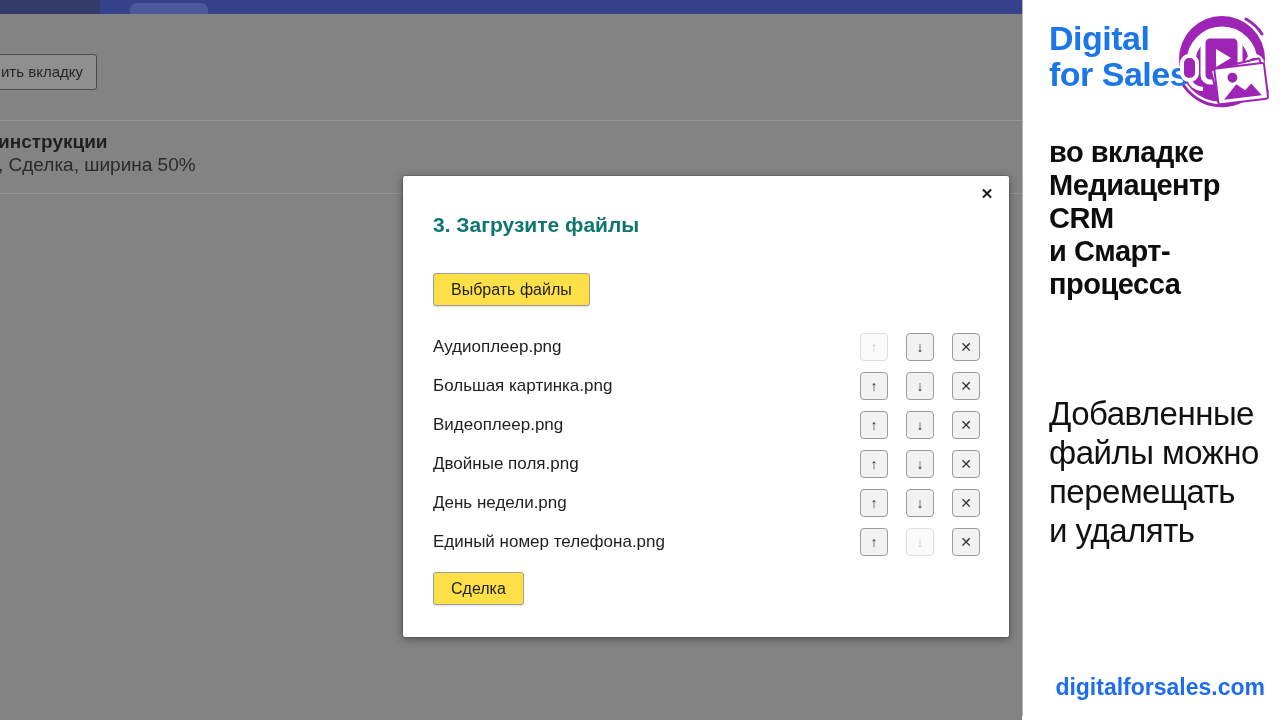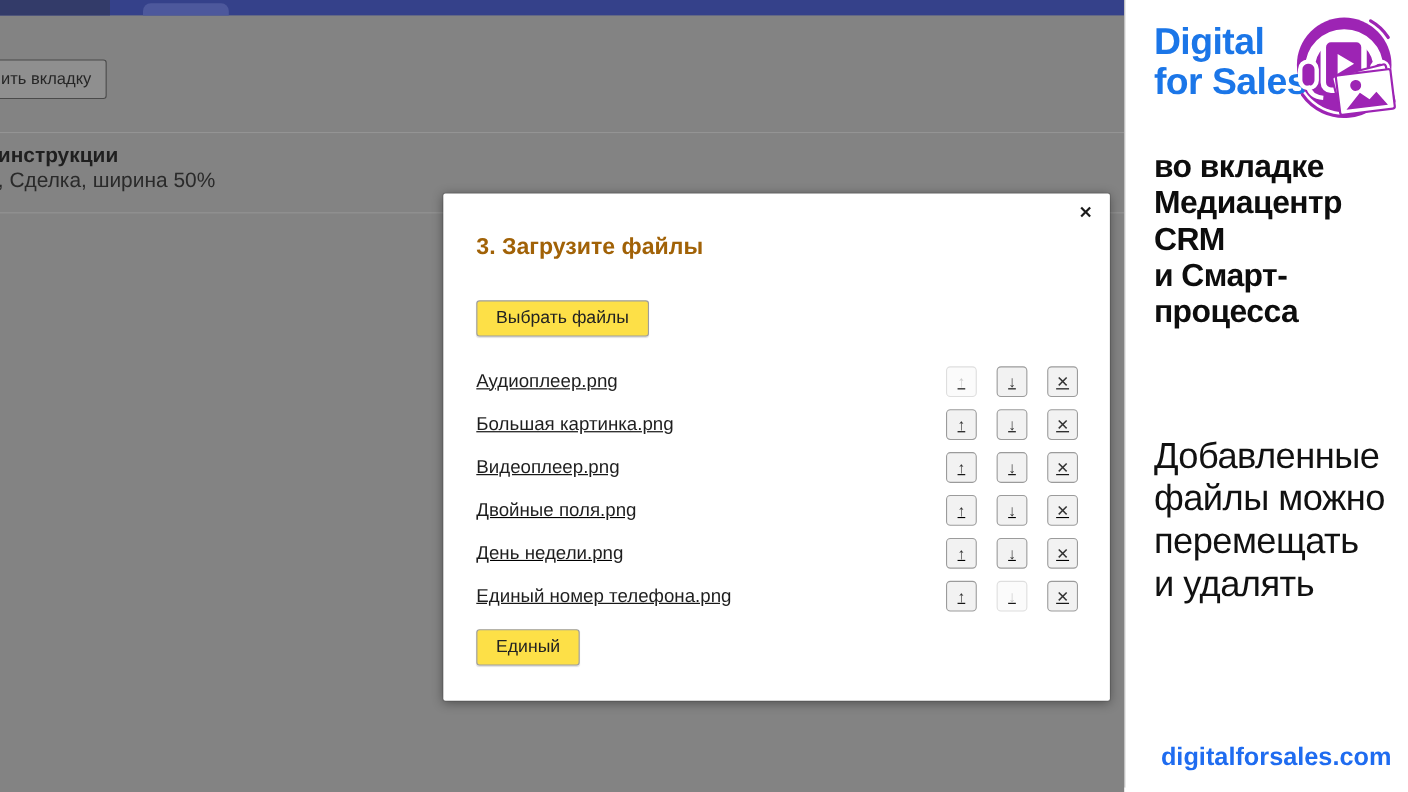--- a/index.html
+++ b/index.html
@@ -31,32 +31,32 @@
   .dialog {
     position:absolute; left:403px; top:176px; width:606px; height:461px;
     background:#ffffff; border-radius:2px;
     box-shadow:0 2px 10px rgba(0,0,0,0.4), 0 0 0 1px rgba(0,0,0,0.12);
   }
   .dialog-close {
     position:absolute; top:8px; right:12px; width:20px; height:20px;
     background:none; border:none; font-size:15px; font-weight:bold; color:#1a1a1a;
     cursor:pointer; line-height:20px; text-align:center; font-family:"Liberation Sans",sans-serif;
   }
-  .dialog-title { position:absolute; left:30px; top:37px; font-size:21px; font-weight:bold; color:#a16207; }
+  .dialog-title { position:absolute; left:30px; top:37px; font-size:21px; font-weight:bold; color:#0f766e; }
 
   .btn {
     display:inline-block; background:#fde047; border:1px solid #9e9e9e; border-radius:3px;
     color:#222; font-size:16px; font-family:"Liberation Sans",sans-serif;
     height:33px; padding:0 17px; cursor:pointer; box-shadow:0 1px 1px rgba(0,0,0,0.12);
   }
   .btn-choose { position:absolute; left:30px; top:97px; }
   .btn-next { position:absolute; left:30px; top:396px; }
 
   .file-list { position:absolute; left:30px; top:151px; right:29px; }
-  .file-row { display:flex; align-items:center; height:39px;text-decoration:underline; }
+  .file-row { display:flex; align-items:center; height:39px; }
   .file-name { flex:1 1 auto; font-size:17px; color:#1e1e1e; }
   .row-actions { flex:0 0 auto; display:flex; }
   .sq-btn {
     width:28px; height:28px; margin-left:18px;
     background:#f2f2f2; border:1px solid #9b9b9b; border-radius:4px;
     color:#333; font-size:14px; line-height:26px; text-align:center; cursor:pointer;
     font-family:"Liberation Sans",sans-serif; padding:0;
   }
   .sq-btn.disabled { border-color:#dedede; color:#cccccc; background:#fbfbfb; cursor:default; }
 
@@ -141,21 +141,21 @@
   <div class="file-row">
     <span class="file-name">Единый номер телефона.png</span>
     <span class="row-actions">
       <button class="sq-btn up">↑</button>
       <button class="sq-btn down disabled">↓</button>
       <button class="sq-btn remove">✕</button>
     </span>
   </div>
 </div>
 
-    <button class="btn btn-next">Единый</button>
+    <button class="btn btn-next">Сделка</button>
   </div>
 
   <div class="sidebar">
     <div class="brand-text" style="color: rgb(27, 118, 232);">
       <div>Digital</div>
       <div>for Sales</div>
     </div>
 
     <svg class="brand-logo" viewBox="0 0 102 106">
       <g id="logo-g">

